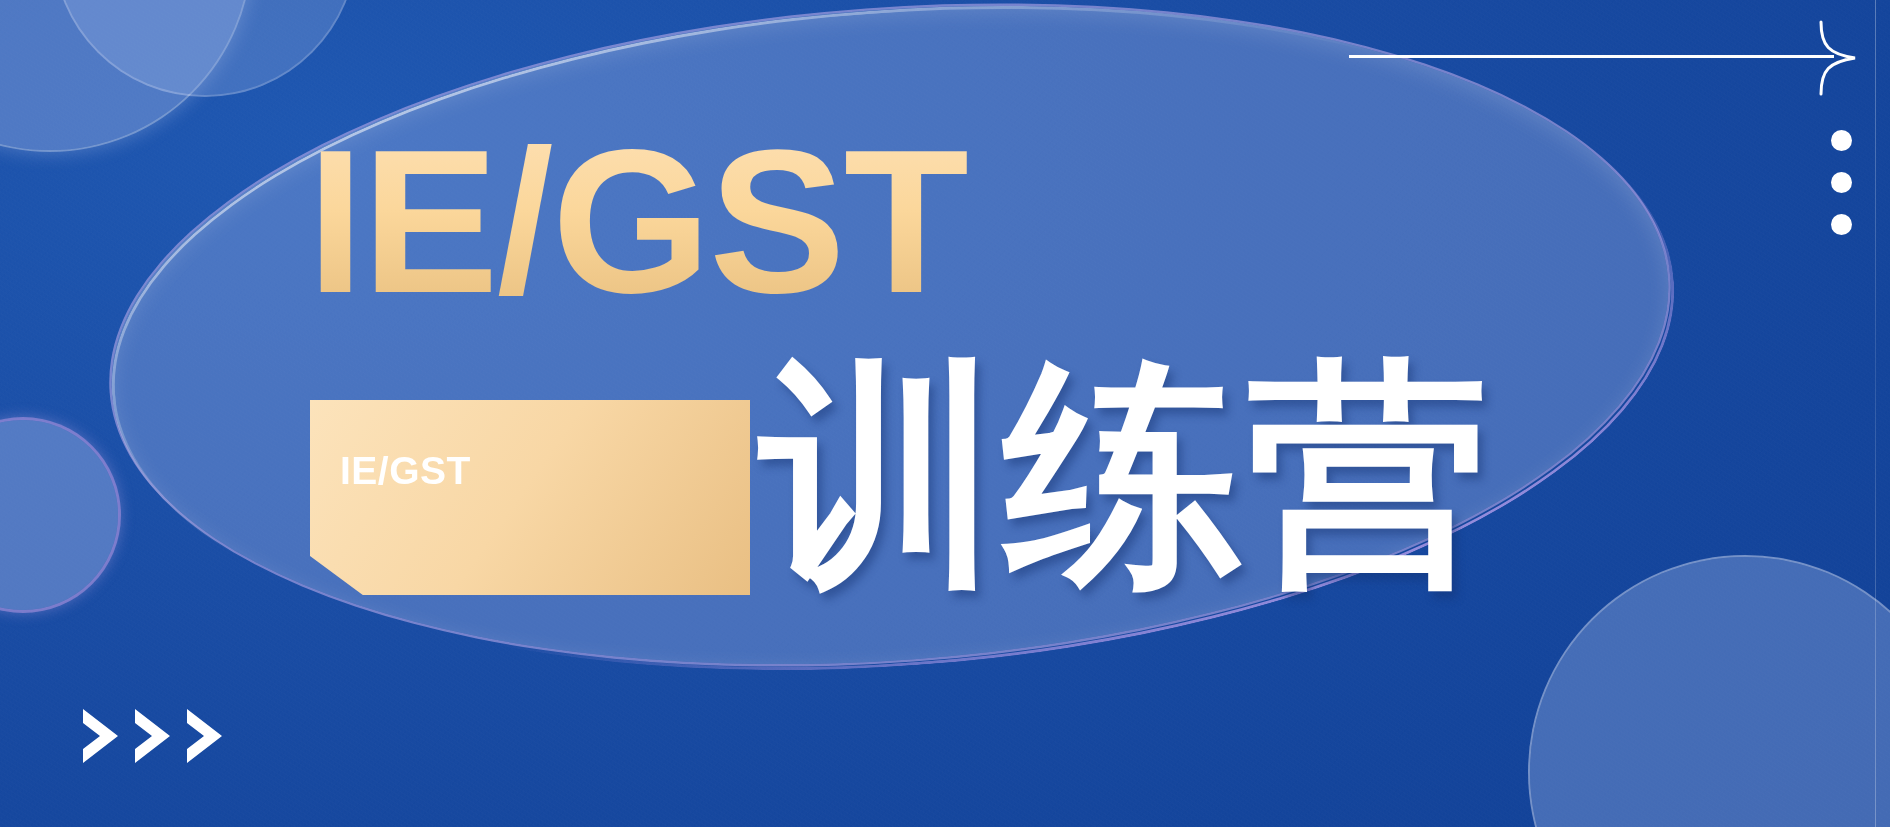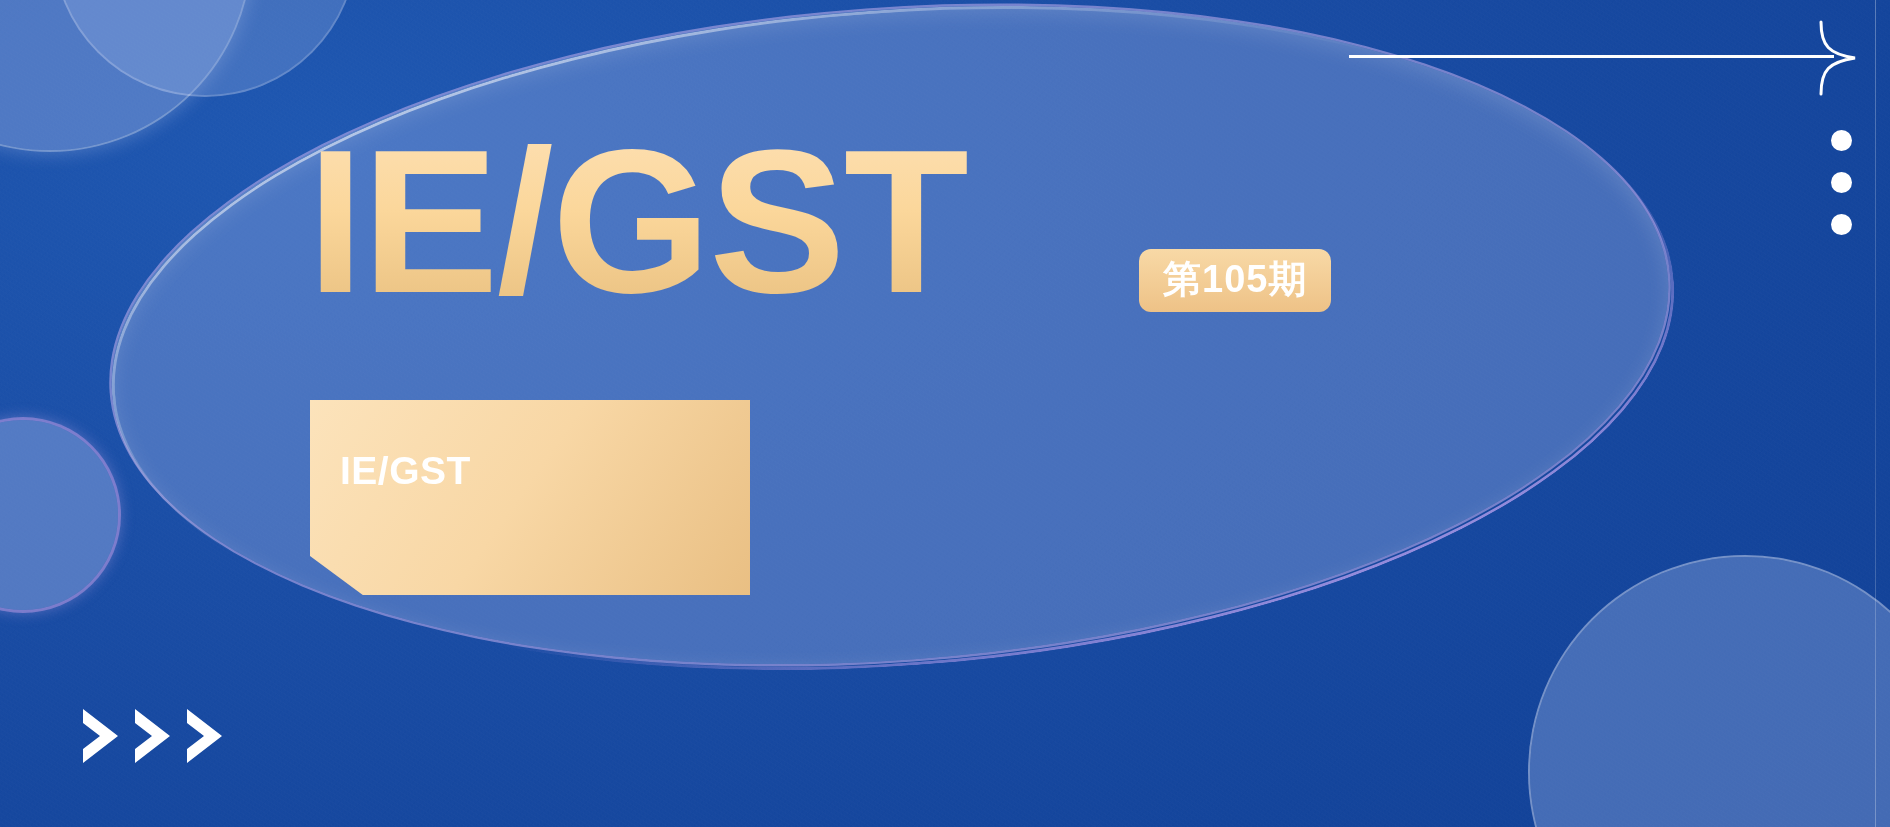--- a/index.html
+++ b/index.html
@@ -206,20 +206,20 @@
     <svg class="chev" viewBox="0 0 46 62">
       <path d="M5 4 L40 31 L5 58 L5 44 L22 31 L5 18 Z" fill="#ffffff"></path>
     </svg>
     <svg class="chev" viewBox="0 0 46 62">
       <path d="M5 4 L40 31 L5 58 L5 44 L22 31 L5 18 Z" fill="#ffffff"></path>
     </svg>
   </div>
 
   <div id="title-main">IE/GST</div>
 
-  <div id="badge-episode">第105期</div>
 
   <div id="camp-box">
     <div class="camp-line">IE/GST</div>
   </div>
 
+  <div id="title-cn">训练营</div>
 
 </div>
 
 </body></html>

